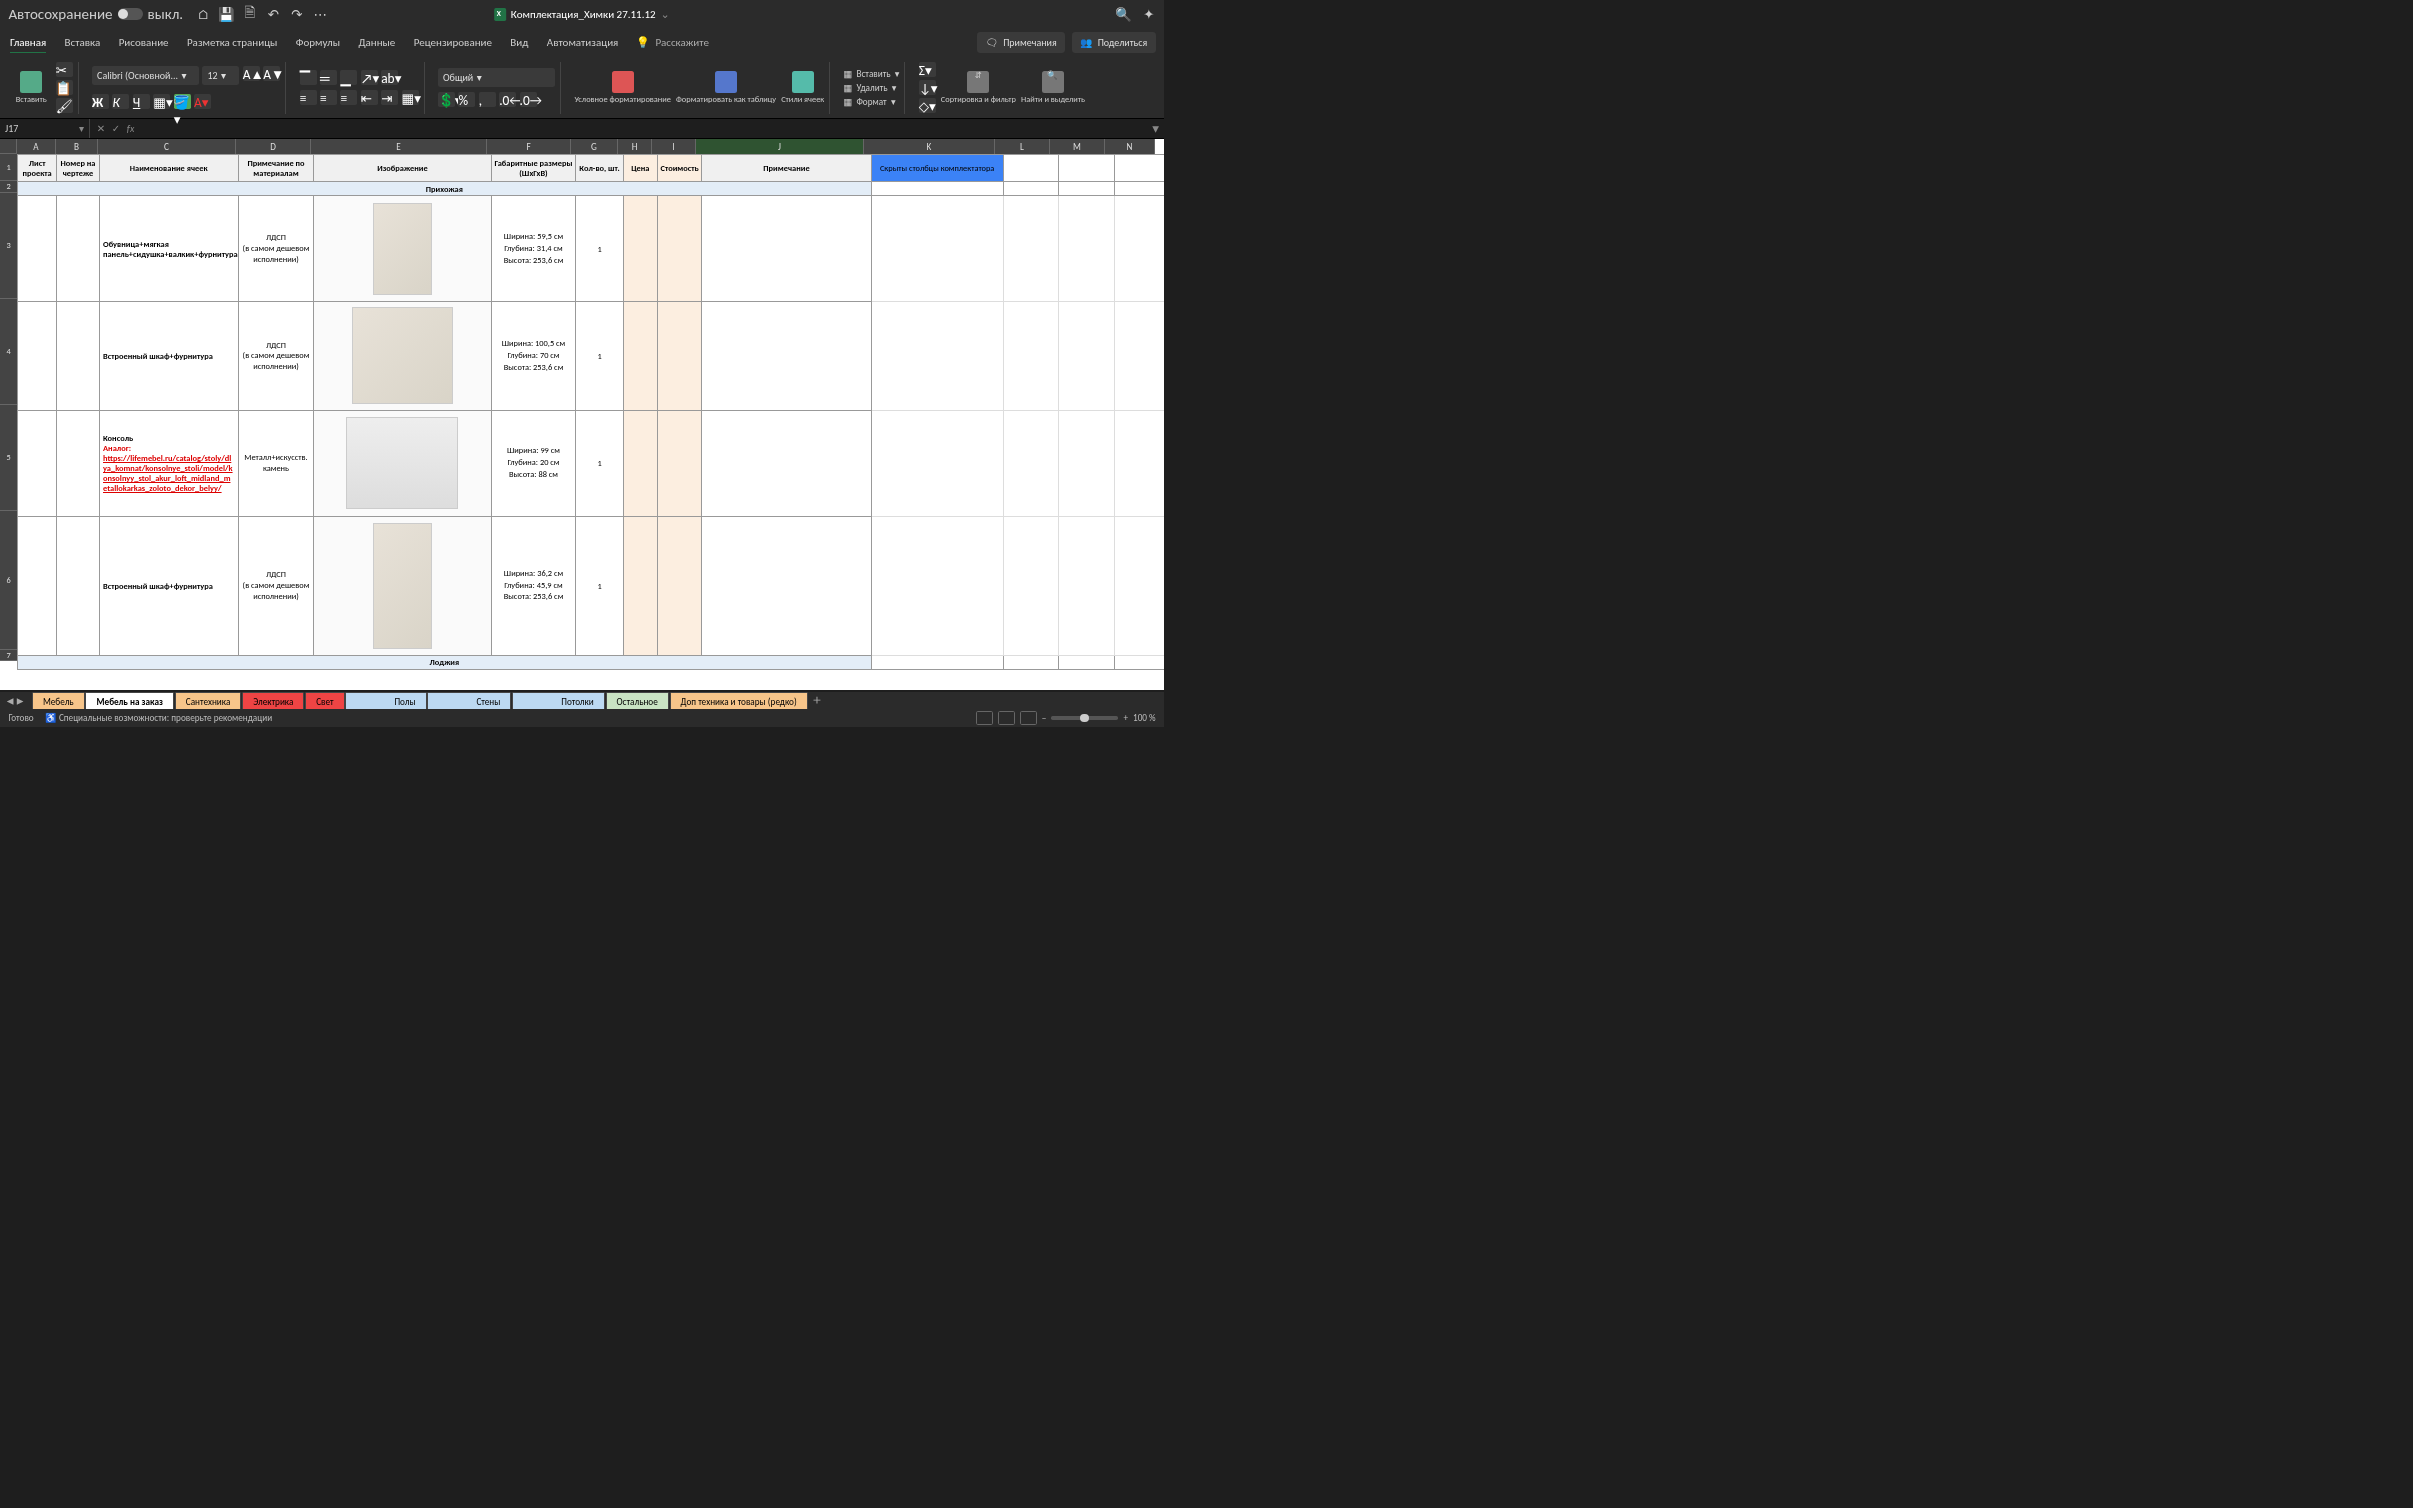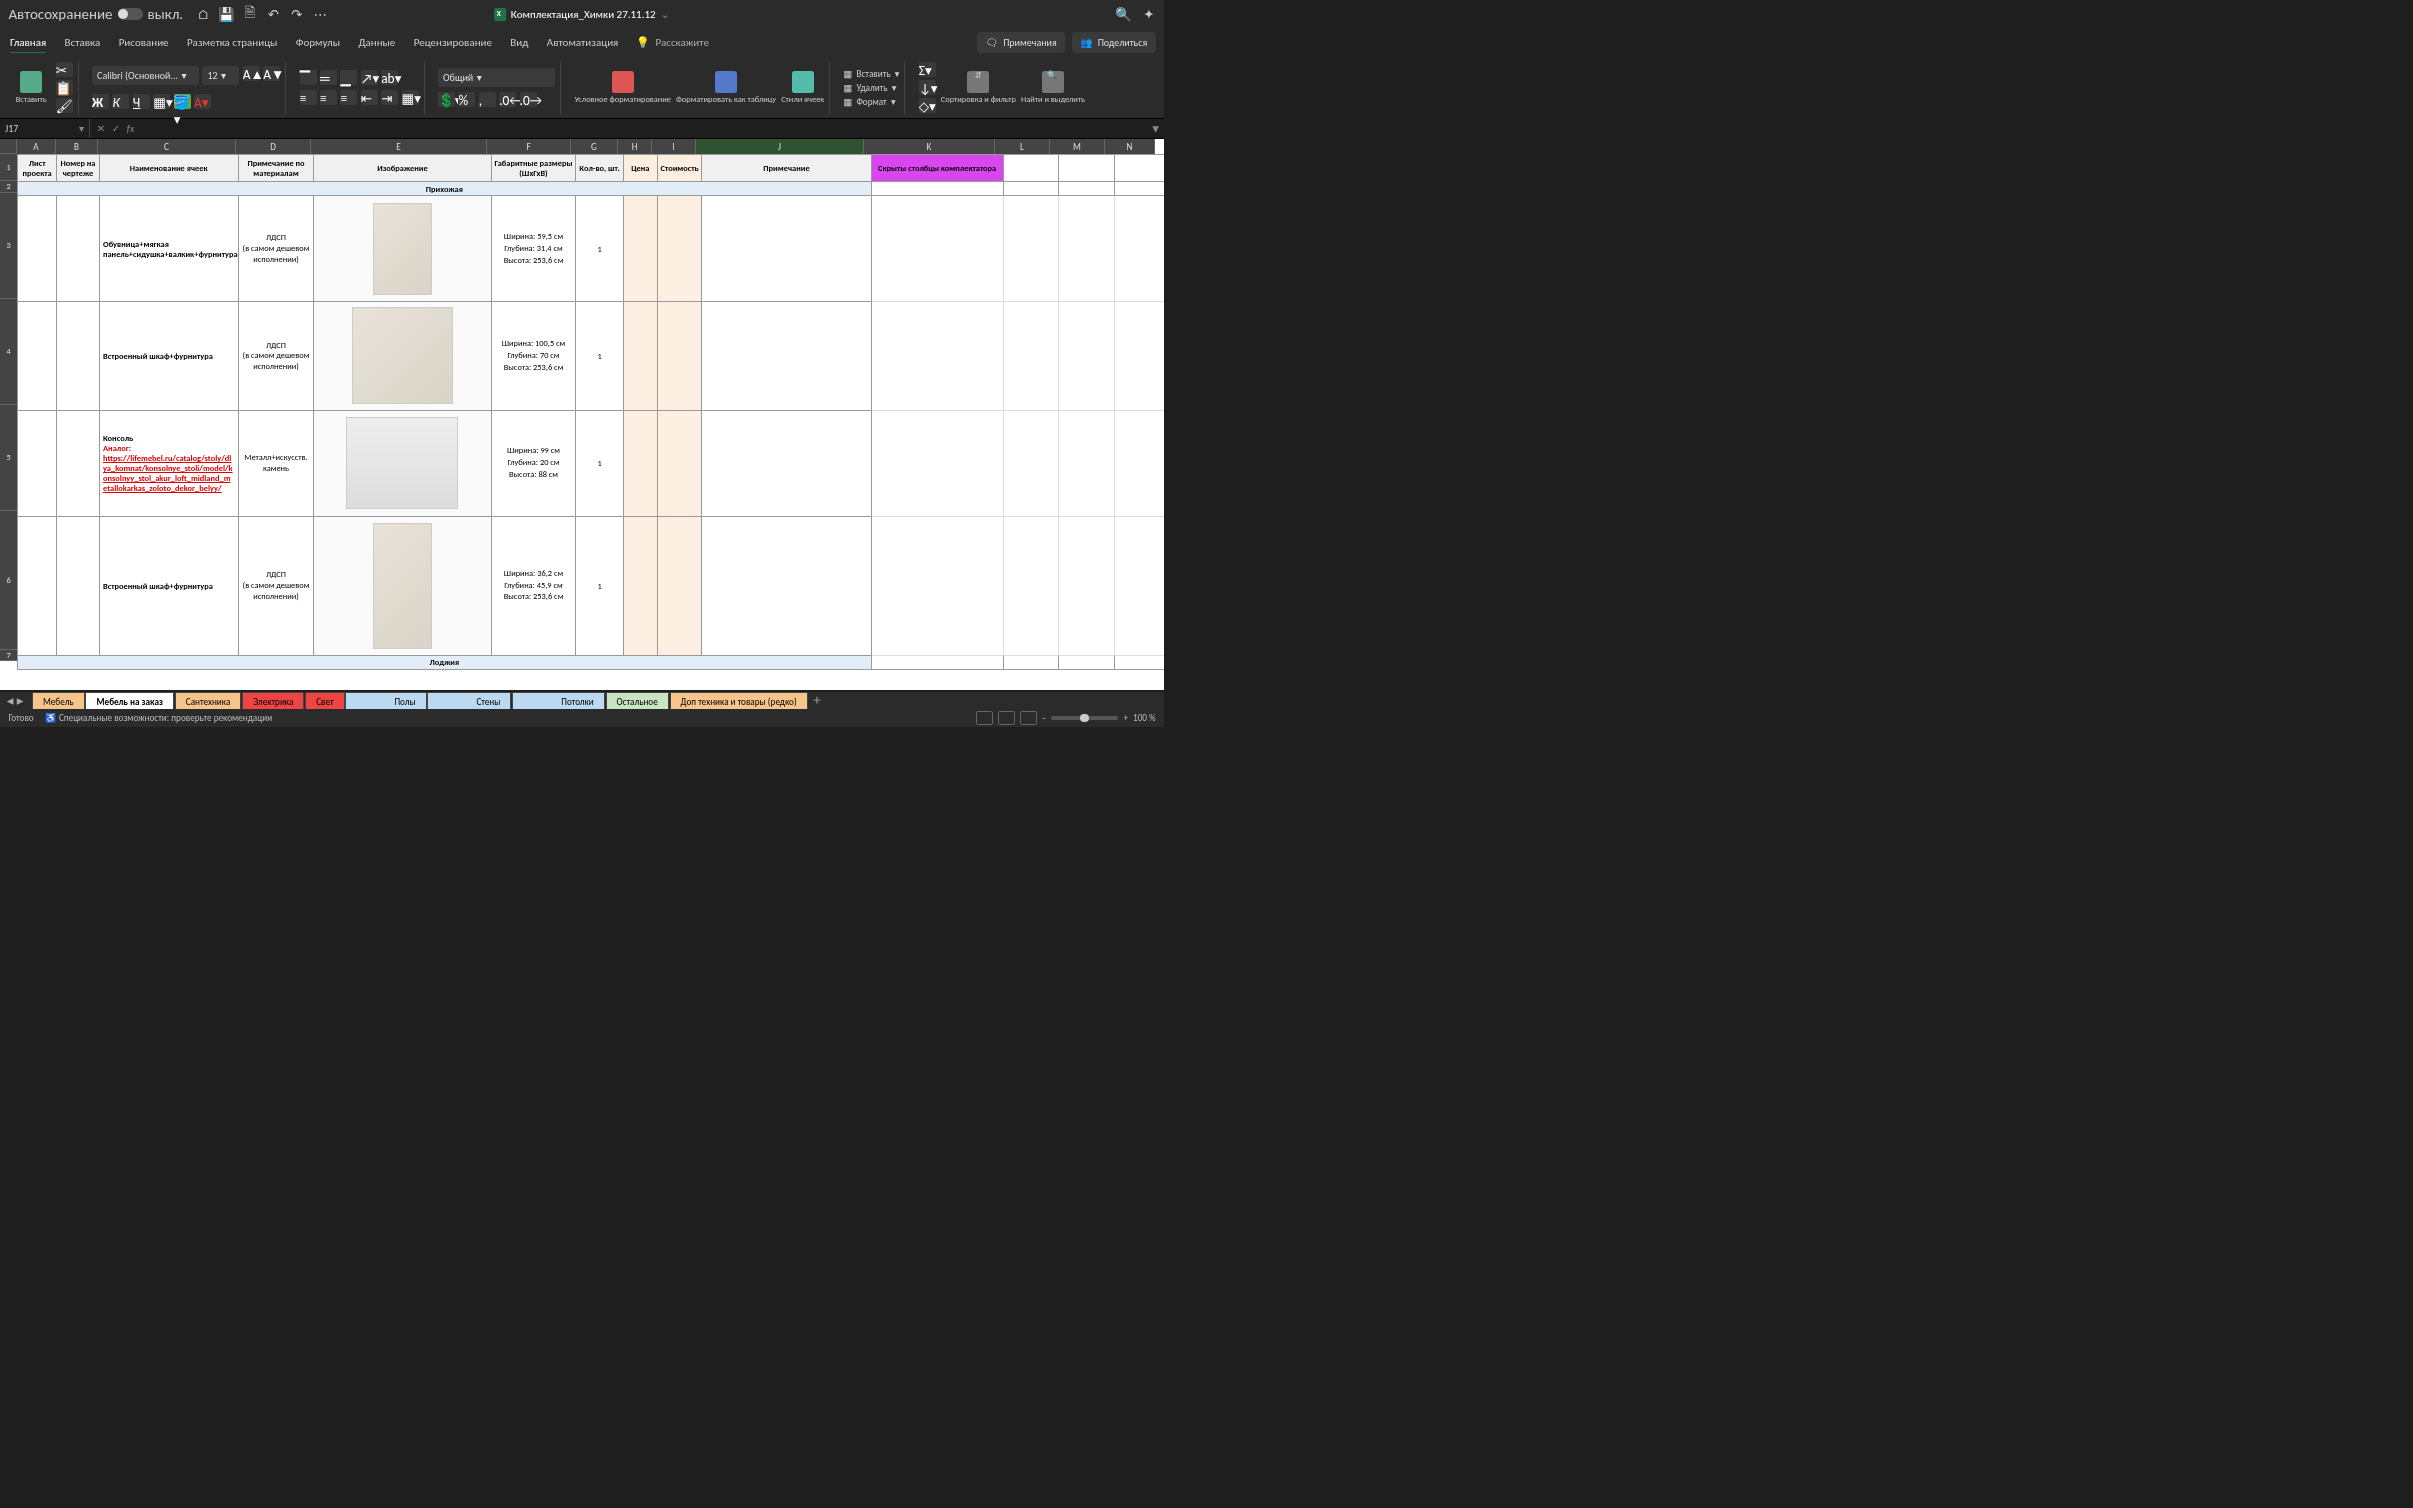--- a/index.html
+++ b/index.html
@@ -299,21 +299,21 @@
           <th>Лист проекта</th>
           <th>Номер на чертеже</th>
           <th>Наименование ячеек</th>
           <th>Примечание по материалам</th>
           <th>Изображение</th>
           <th>Габаритные размеры (ШхГхВ)</th>
           <th>Кол-во, шт.</th>
           <th class="price-col">Цена</th>
           <th class="price-col">Стоимость</th>
           <th>Примечание</th>
-          <th style="background:#d946ef;font-weight:bold">Скрыты столбцы комплектатора</th>
+          <th style="background:#3b82f6;font-weight:normal">Скрыты столбцы комплектатора</th>
           <th style="background:#fff"></th>
             <th style="background:#fff"></th>
             <th style="background:#fff"></th>
         </tr>
       </thead>
       <tbody>
         <tr class="section-row">
             <td colspan="10">Прихожая</td>
             <td style="background:#fff"></td>
             <td style="background:#fff"></td>

